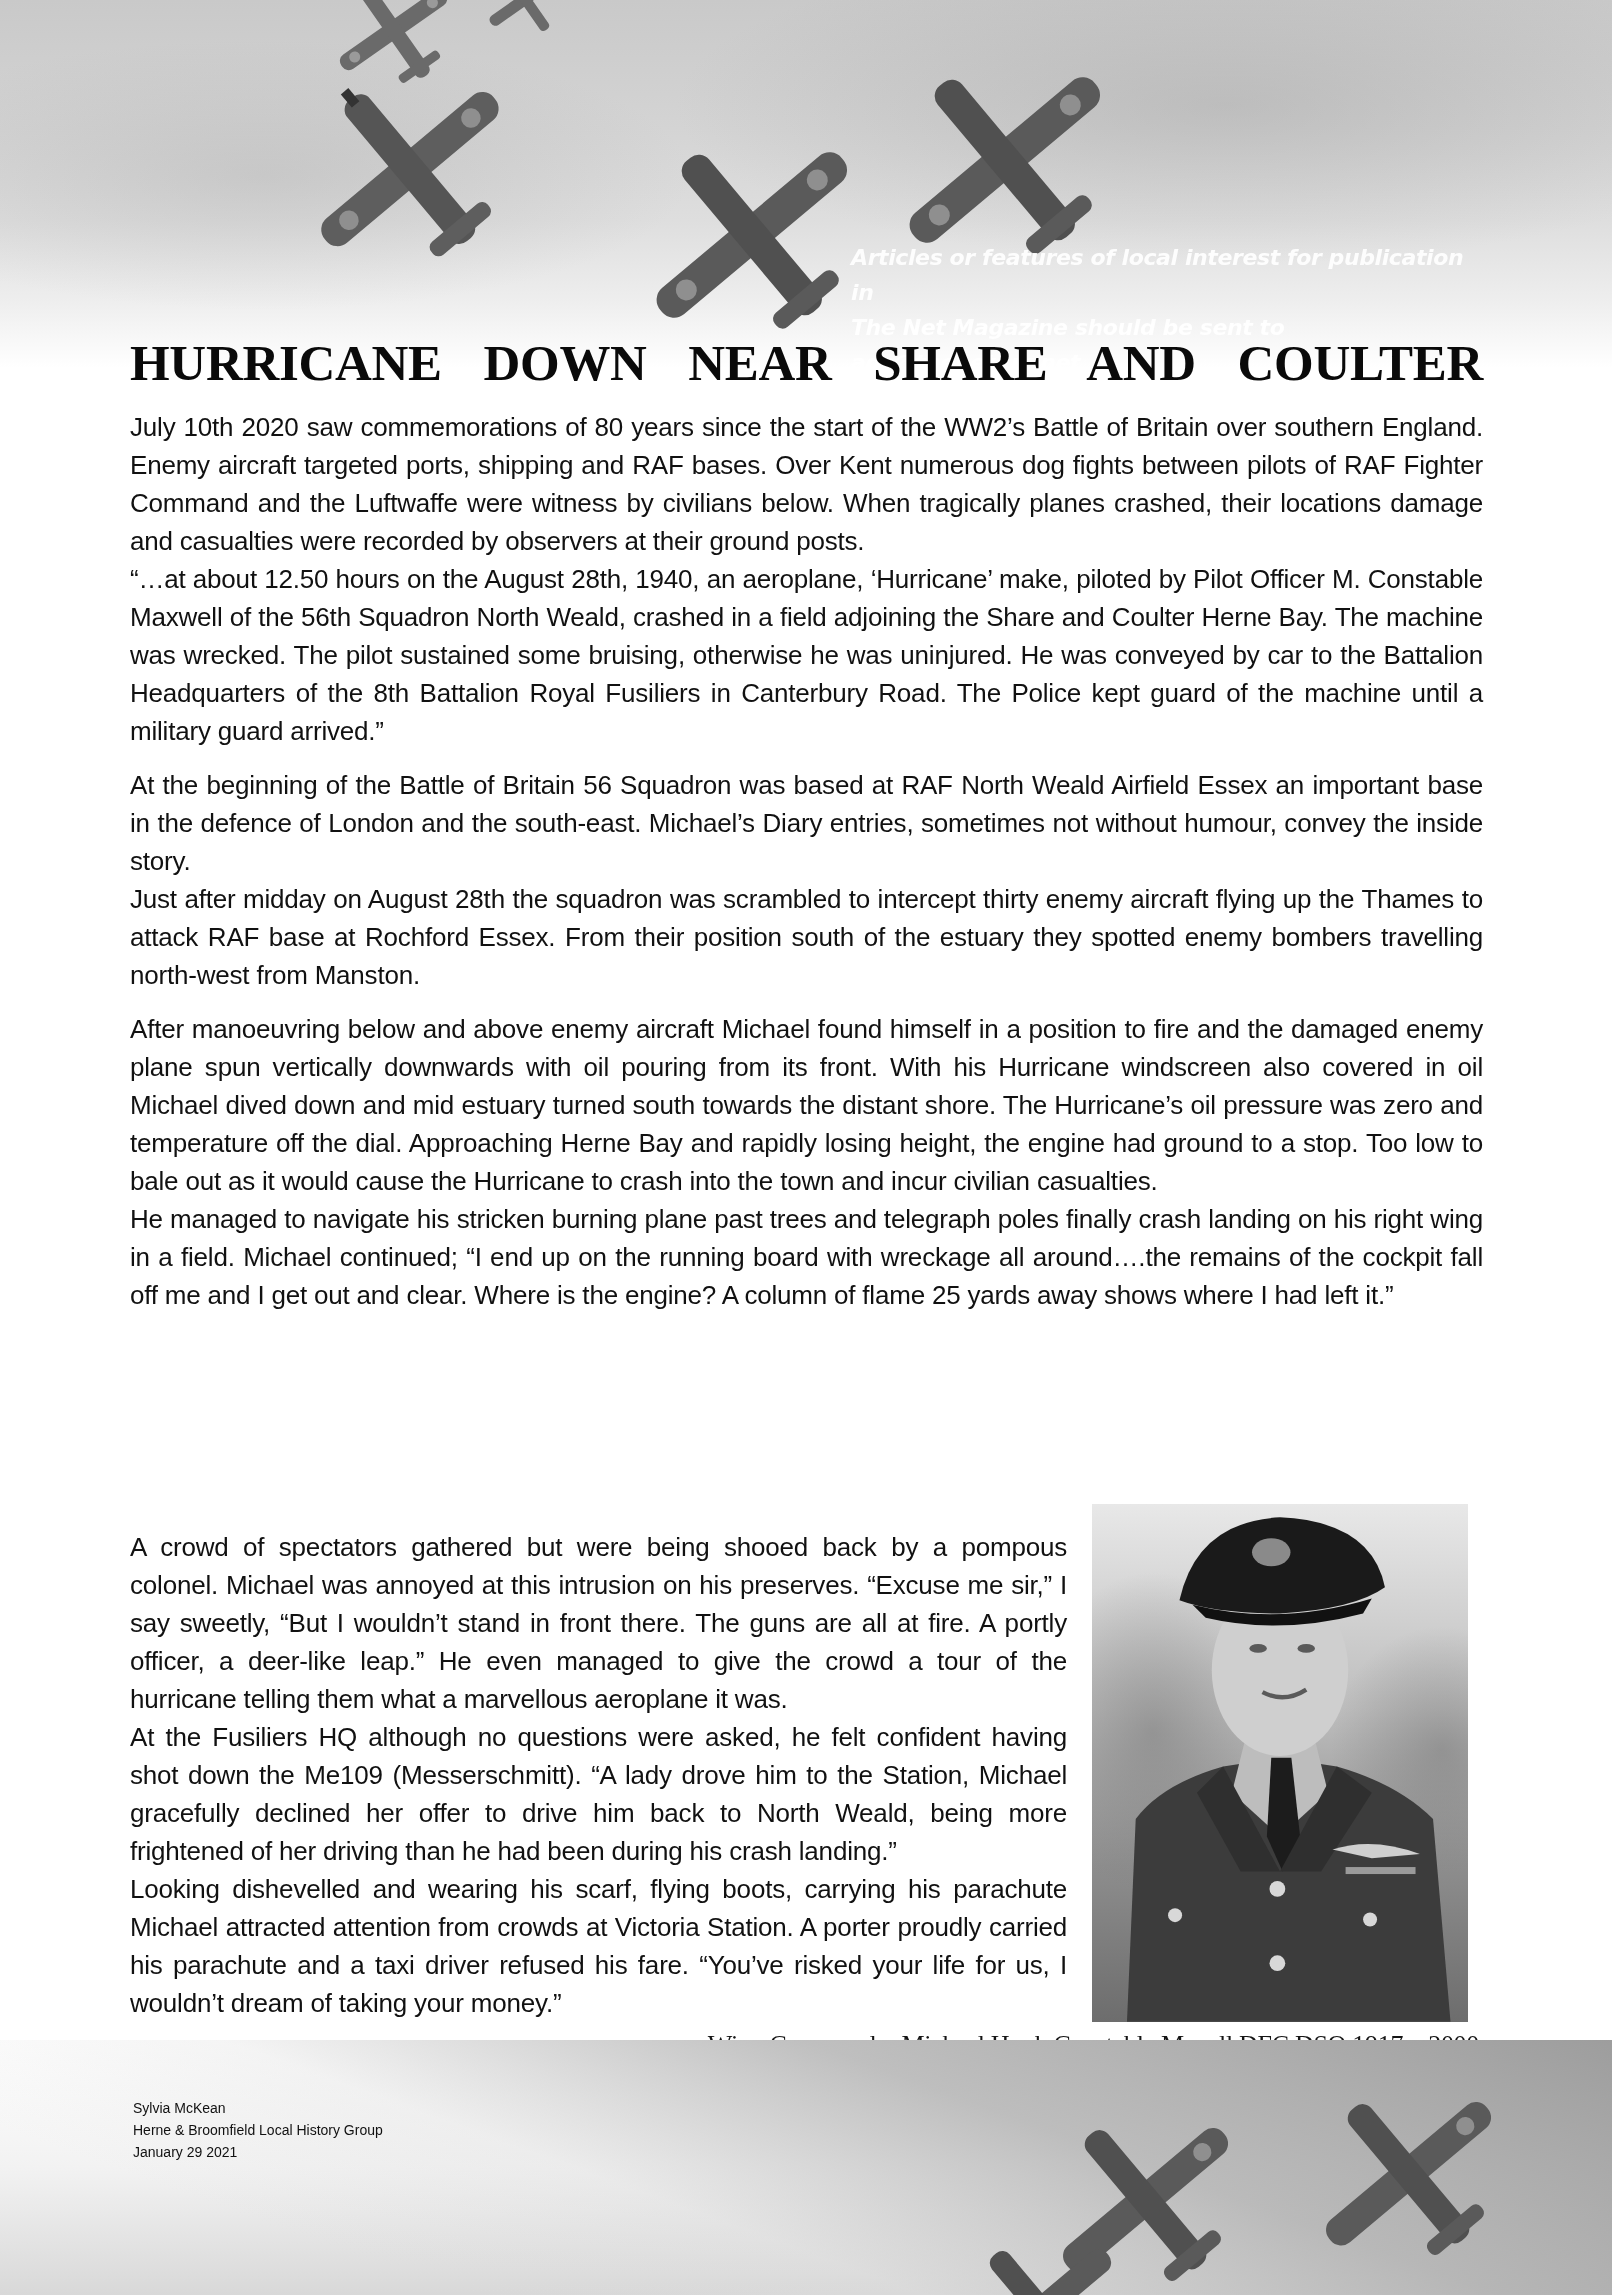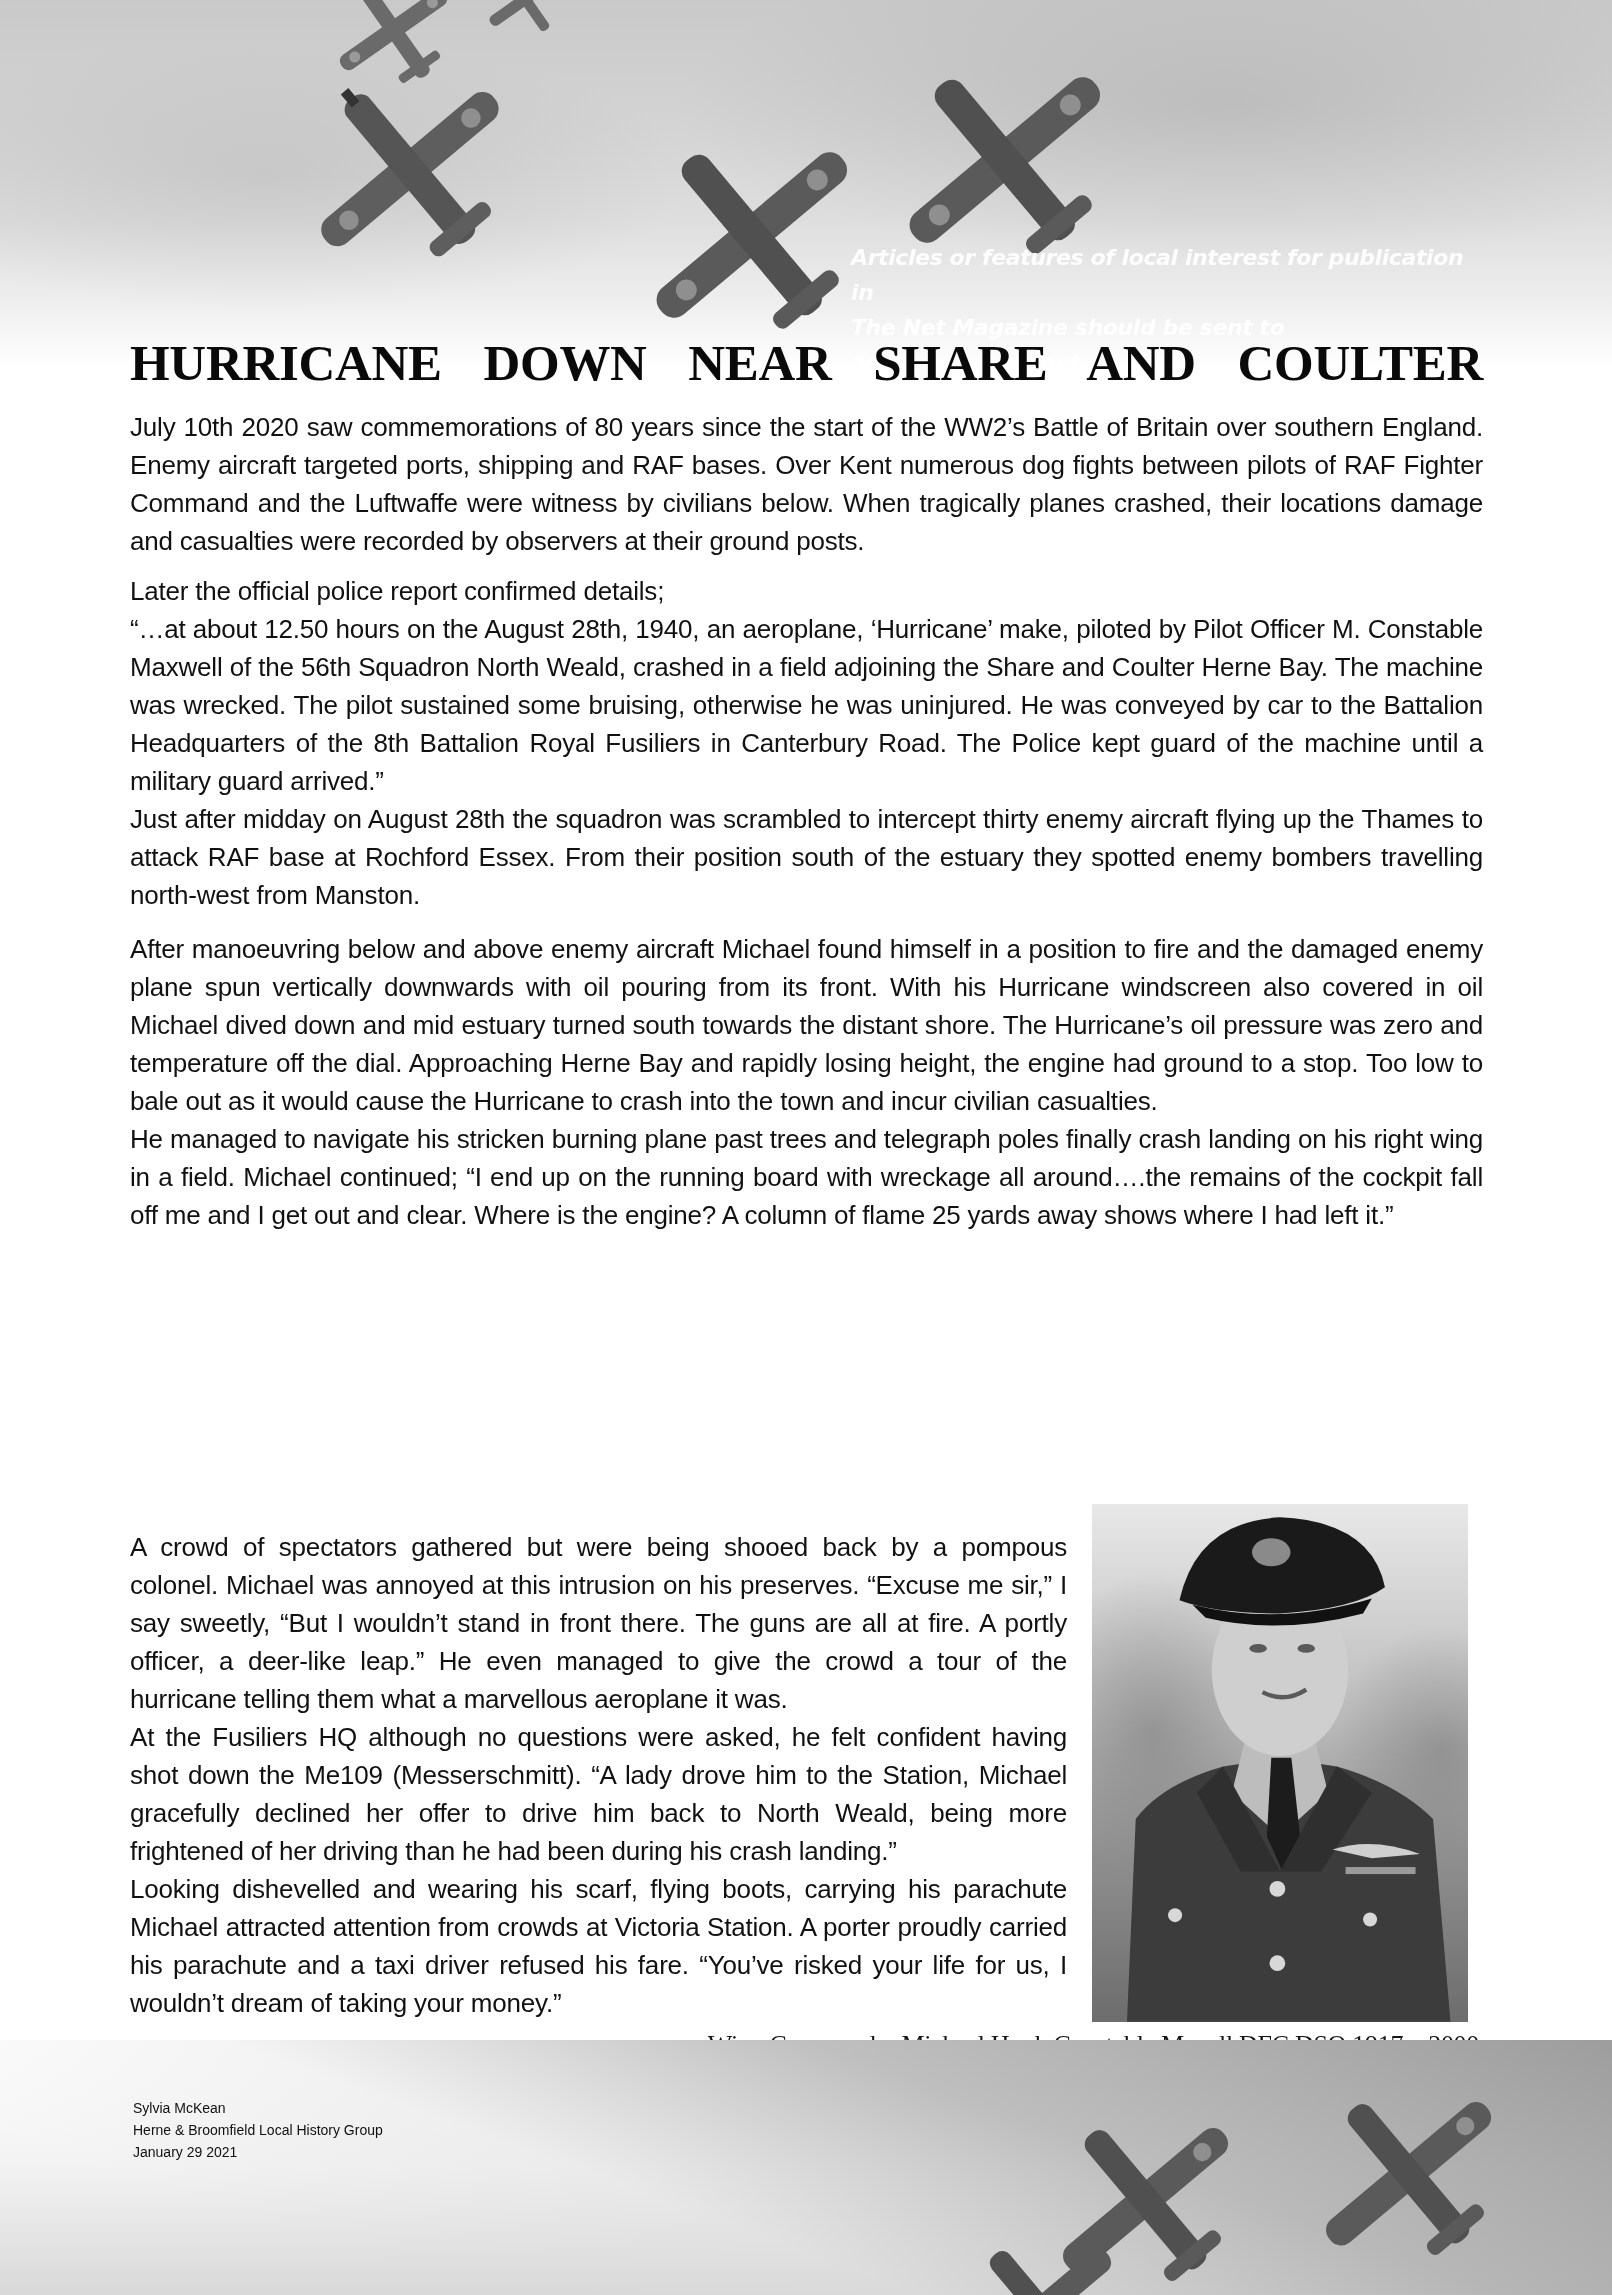--- a/index.html
+++ b/index.html
@@ -135,22 +135,22 @@
 
 <div class="submission-note">
   <div>Articles or features of local interest for publication in</div>
   <div>The Net Magazine should be sent to ads@thenet.uk.net</div>
 </div>
 
 <h1 class="title">HURRICANE DOWN NEAR SHARE AND COULTER</h1>
 
 <div class="body-full">
   <p class="para">July 10th 2020 saw commemorations of 80 years since the start of the WW2’s Battle of Britain over southern England.  Enemy aircraft targeted ports, shipping and RAF bases. Over Kent numerous dog fights between pilots of RAF Fighter Command and the Luftwaffe were witness by civilians below. When tragically planes crashed, their locations damage and casualties were recorded by observers at their ground posts.</p>
-  <p class="para gap">Later the official police report confirmed details;</p>
   <p class="para">“…at about 12.50 hours on the August 28th, 1940, an aeroplane, ‘Hurricane’ make, piloted by Pilot Officer M. Constable Maxwell of the 56th Squadron North Weald, crashed in a field adjoining the Share and Coulter Herne Bay.  The machine was wrecked.  The pilot sustained some bruising, otherwise he was uninjured.  He was conveyed by car to the Battalion Headquarters of the 8th Battalion Royal Fusiliers in Canterbury Road. The Police kept guard of the machine until a military guard arrived.”</p>
+  <p class="para biggap">At the beginning of the Battle of Britain 56 Squadron was based at RAF North Weald Airfield Essex an important base in the defence of London and the south-east. Michael’s Diary entries, sometimes not without humour, convey the inside story.</p>
   <p class="para">Just after midday on August 28th the squadron was scrambled to intercept thirty enemy aircraft flying up the Thames to attack RAF base at Rochford Essex. From their position south of the estuary they spotted enemy bombers travelling north-west from Manston.</p>
   <p class="para biggap">After manoeuvring below and above enemy aircraft Michael found himself in a position to fire and the damaged enemy plane spun vertically downwards with oil pouring from its front.  With his Hurricane windscreen also covered in oil Michael dived down and mid estuary turned south towards the distant shore.  The Hurricane’s oil pressure was zero and temperature off the dial.  Approaching Herne Bay and rapidly losing height, the engine had ground to a stop.  Too low to bale out as it would cause the Hurricane to crash into the town and incur civilian casualties.</p>
   <p class="para">He managed to navigate his stricken burning plane past trees and telegraph poles finally crash landing on his right wing in a field. Michael continued;  “I end up on the running board with wreckage all around….the remains of the cockpit fall off me and I get out and clear.  Where is the engine? A column of flame 25 yards away shows where I had left it.”</p>
 </div>
 
 <div class="body-narrow">
   <p class="para">A crowd of spectators gathered but were being shooed back by a pompous colonel. Michael was annoyed at this intrusion on his preserves. “Excuse me sir,” I say sweetly, “But I wouldn’t stand in front there.  The guns are all at fire.  A portly officer, a deer-like leap.”  He even managed to give the crowd a tour of the hurricane telling them what a marvellous aeroplane it was.</p>
   <p class="para">At the Fusiliers HQ although no questions were asked, he felt confident having shot down the Me109 (Messerschmitt).  “A lady drove him to the Station, Michael gracefully declined her offer to drive him back to North Weald, being more frightened of her driving than he had been during his crash landing.”</p>
   <p class="para">Looking dishevelled and wearing his scarf, flying boots, carrying his parachute Michael attracted attention from crowds at Victoria Station.  A porter proudly carried his parachute and a taxi driver refused his fare. “You’ve risked your life for us, I wouldn’t dream of taking your money.”</p>
 </div>

